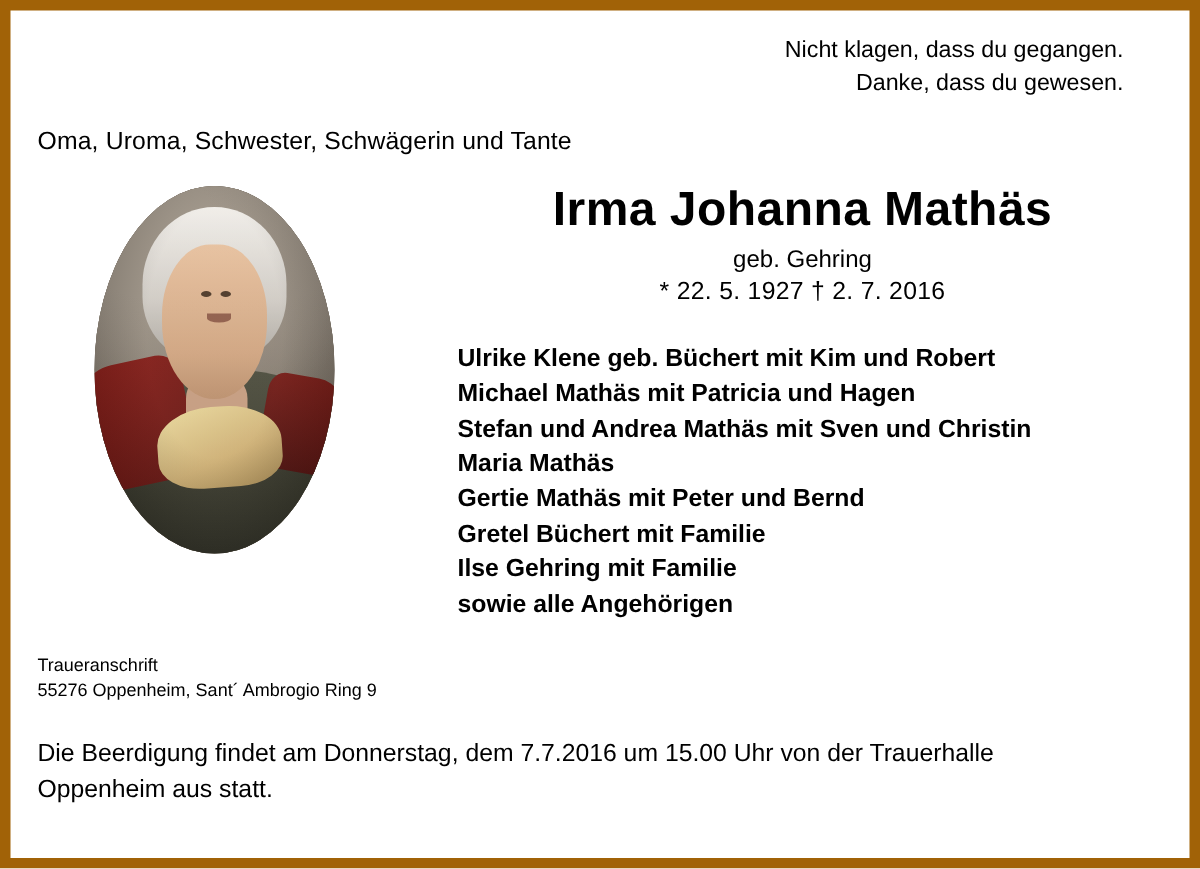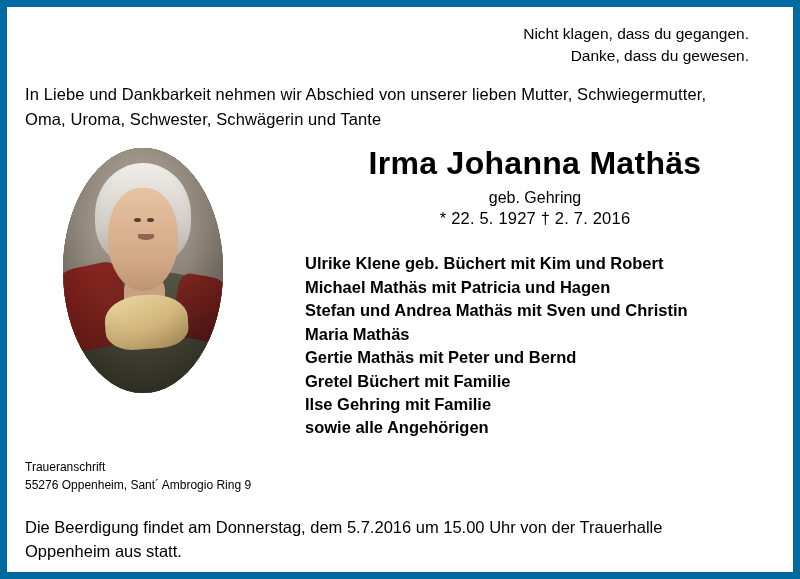--- a/index.html
+++ b/index.html
@@ -10,21 +10,21 @@
   body {
     font-family: "Liberation Sans", sans-serif;
     color: #000000;
   }
   #obituary {
     position: relative;
     width: 800px;
     height: 579px;
     box-sizing: border-box;
     background: #ffffff;
-    border: 7px solid #0369a1;
+    border: 7px solid #a16207;
     overflow: hidden;
   }
   .inner {
     position: relative;
     width: 100%;
     height: 100%;
     box-sizing: border-box;
     padding: 12px 18px 10px 18px;
   }
   .motto {
@@ -209,21 +209,20 @@
 
 <div id="obituary">
   <div class="inner">
 
     <div class="motto">
       <div>Nicht klagen, dass du gegangen.</div>
       <div>Danke, dass du gewesen.</div>
     </div>
 
     <div class="intro">
-      <div>In Liebe und Dankbarkeit nehmen wir Abschied von unserer lieben Mutter, Schwiegermutter,</div>
       <div>Oma, Uroma, Schwester, Schwägerin und Tante</div>
     </div>
 
     <div class="body-area">
 
       <div class="portrait-wrap">
         <div class="portrait">
           <div class="p-bg"></div>
           <div class="p-coat"></div>
           <div class="p-coat-red"></div>
@@ -257,18 +256,18 @@
         </div>
       </div>
     </div>
 
     <div class="address">
       <div>Traueranschrift</div>
       <div>55276 Oppenheim, Sant´ Ambrogio Ring 9</div>
     </div>
 
     <div class="funeral">
-      <div>Die Beerdigung findet am Donnerstag, dem 5.7.2016 um 15.00 Uhr von der Trauerhalle</div>
+      <div>Die Beerdigung findet am Donnerstag, dem 7.7.2016 um 15.00 Uhr von der Trauerhalle</div>
       <div>Oppenheim aus statt.</div>
     </div>
 
   </div>
 </div>
 
 </body></html>

